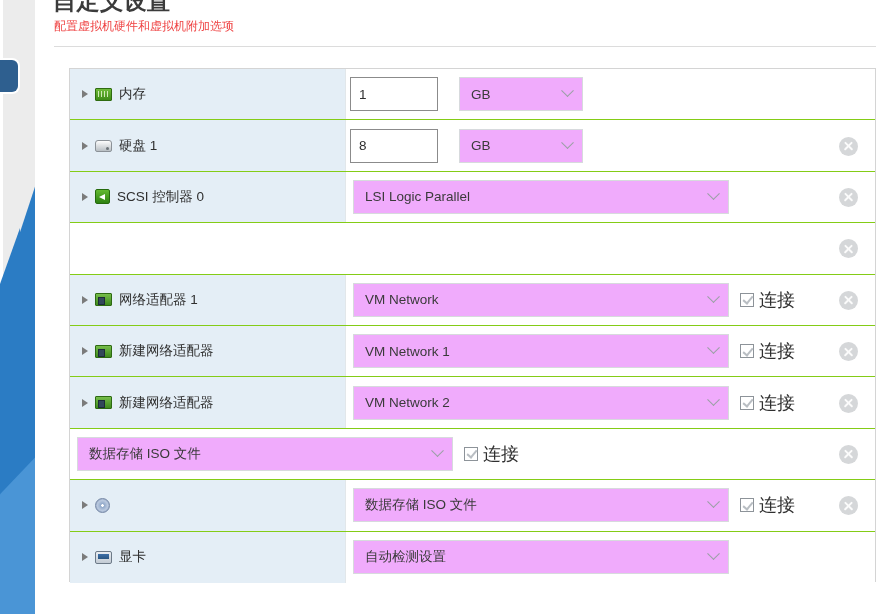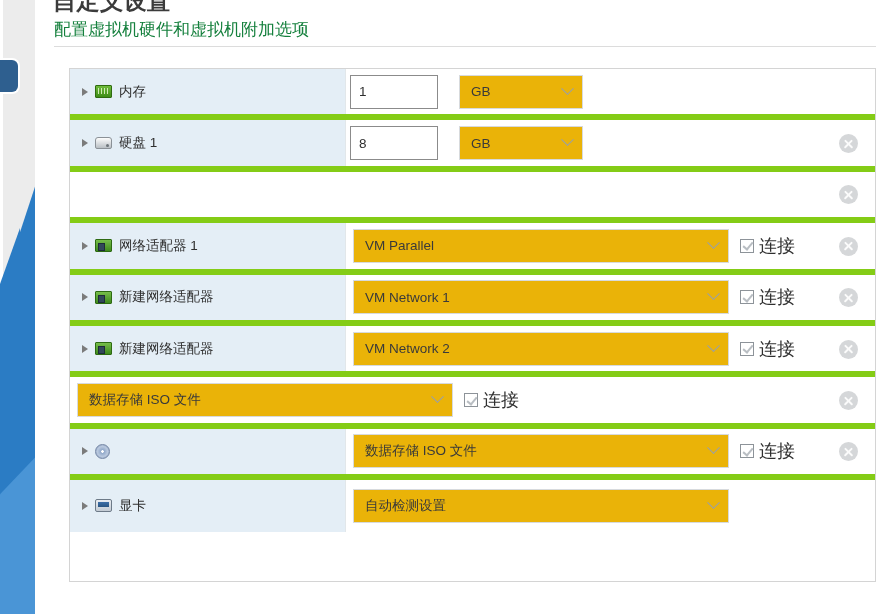--- a/index.html
+++ b/index.html
@@ -51,38 +51,38 @@
     background:#ffffff;
   }
 
   .page-title {
     position:absolute; left:12px; top:-14px;
     font-size:23px; font-weight:bold; color:#3b3b3b;
     letter-spacing:0.5px; white-space:nowrap;
   }
   .page-subtitle {
     position:absolute; left:13px; top:18px;
-    font-size:17px; color:#15803d; white-space:nowrap;
+    font-size:12px; color:#ef4444; white-space:nowrap;
   }
   .header-rule {
     position:absolute; left:13px; top:46px; width:822px; height:1px;
     background:#dcdcdc;
   }
 
   
   .settings-table {
     position:absolute; left:28px; top:68px;
     width:807px; height:514px;
     border:1px solid #d4d4d4;
     background:#ffffff;
   }
   .row {
     display:flex; align-items:stretch;
     height:51.4px;
-    border-bottom:6px solid #84cc16;
+    border-bottom:1px solid #84cc16;
   }
   .row:last-child { border-bottom:none;text-align:center; }
 
   .cell-label {
     width:276px; min-width:276px;
     background:#e4eef6;
     display:flex; align-items:center;
     padding-left:9px;
     border-right:1px solid #e2e7ea;
   }
@@ -176,21 +176,21 @@
 
   
   .num-input {
     width:88px; height:34px;
     border:1px solid #8b8b8b; background:#ffffff;
     font-size:13.5px; color:#2f2f2f;
     padding:0 8px; outline:none;
     font-family:inherit;
   }
   .sel {
-    height:34px; border:1px solid #d7dadd; background:#eab308;
+    height:34px; border:1px solid #d7dadd; background:#f0abfc;
     display:flex; align-items:center; position:relative;
     padding:0 26px 0 11px;
     font-size:13.5px; color:#3a3a3a; white-space:nowrap;
     cursor:pointer;
   }
   .sel .chev {
     position:absolute; right:10px; top:50%; width:9px; height:9px;
     margin-top:-5px;
     border-right:1.6px solid #9aa0a6; border-bottom:1.6px solid #9aa0a6;
     transform:rotate(45deg) translate(-2px,-2px);
@@ -283,33 +283,47 @@
           <div class="cell-ctl">
             <input class="num-input" type="text" value="8" style="">
             <div class="sel sel-unit">
               <span>GB</span>
               <span class="chev"></span>
             </div>
             <span class="remove-btn"></span>
           </div>
         </div>
         <div class="row">
+          <div class="cell-label">
+            <span class="twisty has"></span>
+            <span class="ic ic-scsi"></span>
+            <span class="label-text">SCSI 控制器 0</span>
+          </div>
+          <div class="cell-ctl">
+            <div class="sel sel-wide">
+              <span>LSI Logic Parallel</span>
+              <span class="chev"></span>
+            </div>
+            <span class="remove-btn"></span>
+          </div>
+        </div>
+        <div class="row">
           <div class="cell-ctl">
             <span class="remove-btn"></span>
           </div>
         </div>
         <div class="row">
           <div class="cell-label">
             <span class="twisty has"></span>
             <span class="ic ic-net"></span>
             <span class="label-text">网络适配器 1</span>
           </div>
           <div class="cell-ctl">
             <div class="sel sel-wide">
-              <span>VM Parallel</span>
+              <span>VM Network</span>
               <span class="chev"></span>
             </div>
             <label class="cb-wrap">
               <span class="cb checked"></span>
               <span class="cb-label">连接</span>
             </label>
             <span class="remove-btn"></span>
           </div>
         </div>
         <div class="row">

